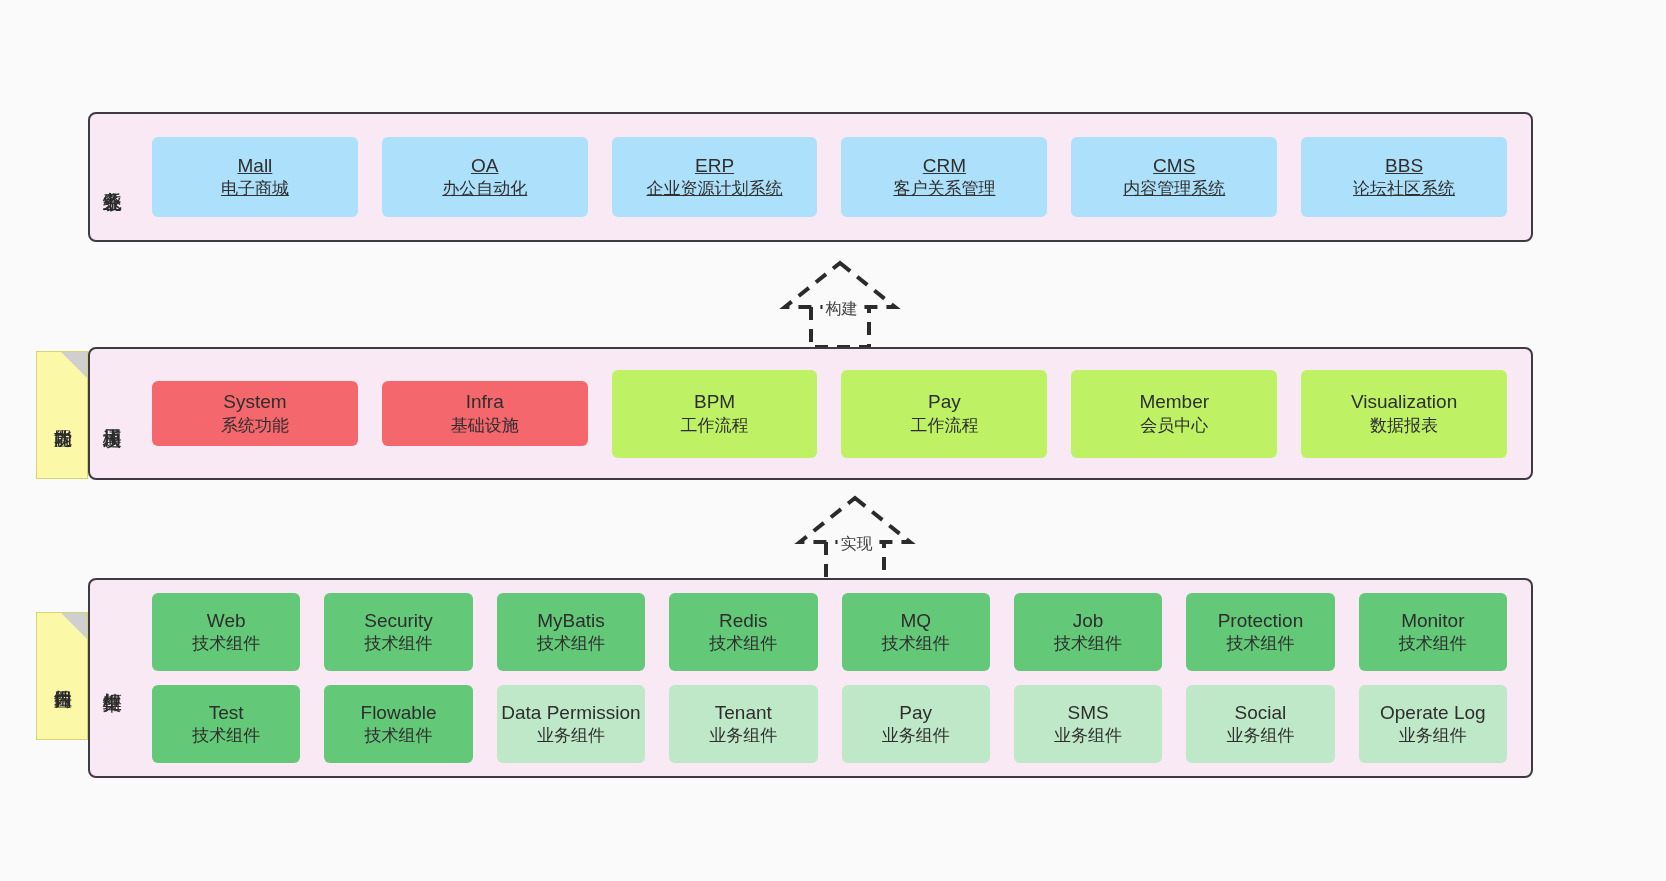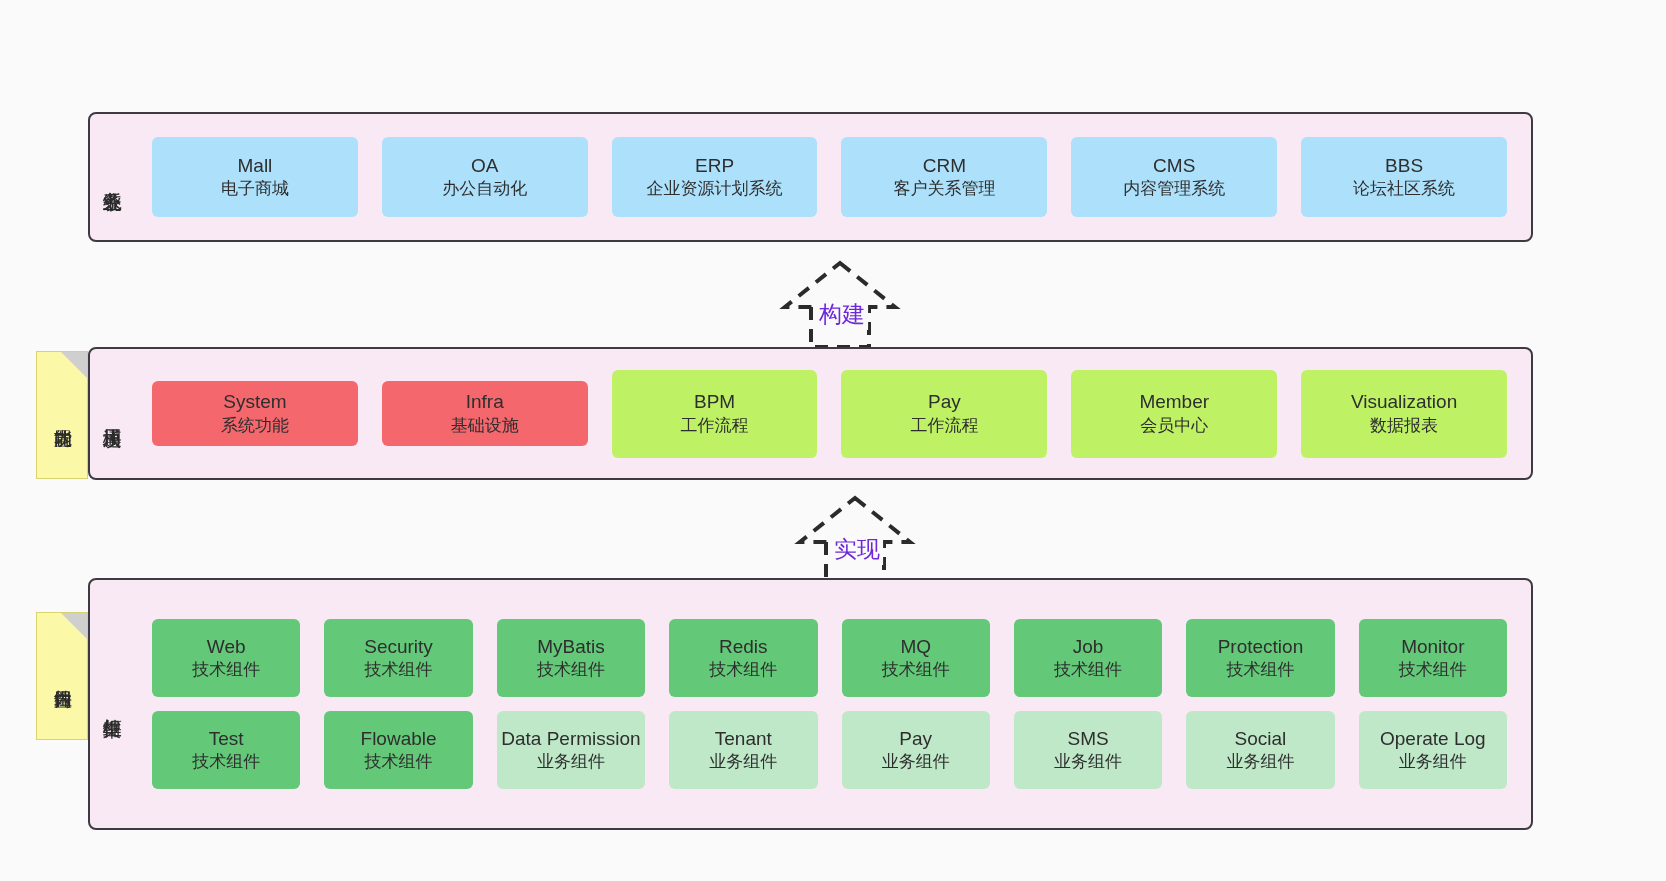--- a/index.html
+++ b/index.html
@@ -131,34 +131,34 @@
   .connector svg {
     position: absolute;
     inset: 0;
     overflow: visible;
   }
   .connector .conn-label {
     position: absolute;
     left: 50%;
     top: 44px;
     transform: translateX(-46%);
-    font-size: 23px;
-    color: #6d28d9;
+    font-size: 16px;
+    color: #404040;
     background: #fafafa;
     padding: 0 3px;
     white-space: nowrap;
     user-select: none;
   }
 </style>
 </head>
 <body>
 
 <div class="canvas">
 
-  <div class="layer" style="left:88px; top:112px; width:1445px; height:130px;">
+  <div class="layer" style="left:88px; top:112px; width:1445px; height:130px;text-decoration:underline;">
     <div class="layer-title">业务系统</div>
     <div class="layer-body">
       <div class="node blue">
         <span class="en">Mall</span>
         <span class="cn">电子商城</span>
       </div>
       <div class="node blue">
         <span class="en">OA</span>
         <span class="cn">办公自动化</span>
       </div>
@@ -230,21 +230,21 @@
       <path d="M 56 52 L 56 92 L 114 92 L 114 52" fill="none" stroke="#2b2b2b" stroke-width="4" stroke-dasharray="13,9" stroke-linecap="butt"></path>
     </svg>
     <span class="conn-label">实现</span>
   </div>
 
   <div class="note" style="left:36px; top:612px; width:52px; height:128px;">
     <span class="fold"></span>
     <span>内置组件</span>
   </div>
 
-  <div class="layer" style="left:88px; top:578px; width:1445px; height:252px;">
+  <div class="layer" style="left:88px; top:578px; width:1445px; height:200px;">
     <div class="layer-title">框架组件</div>
     <div class="layer-body two-rows">
 
       <div class="row">
         <div class="node green">
           <span class="en">Web</span>
           <span class="cn">技术组件</span>
         </div>
         <div class="node green">
           <span class="en">Security</span>

